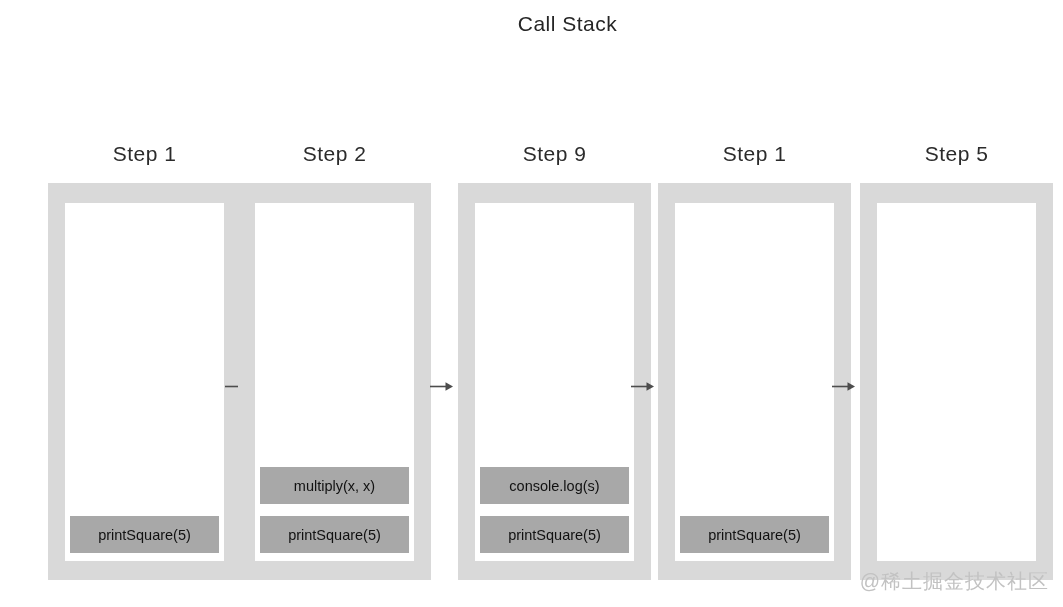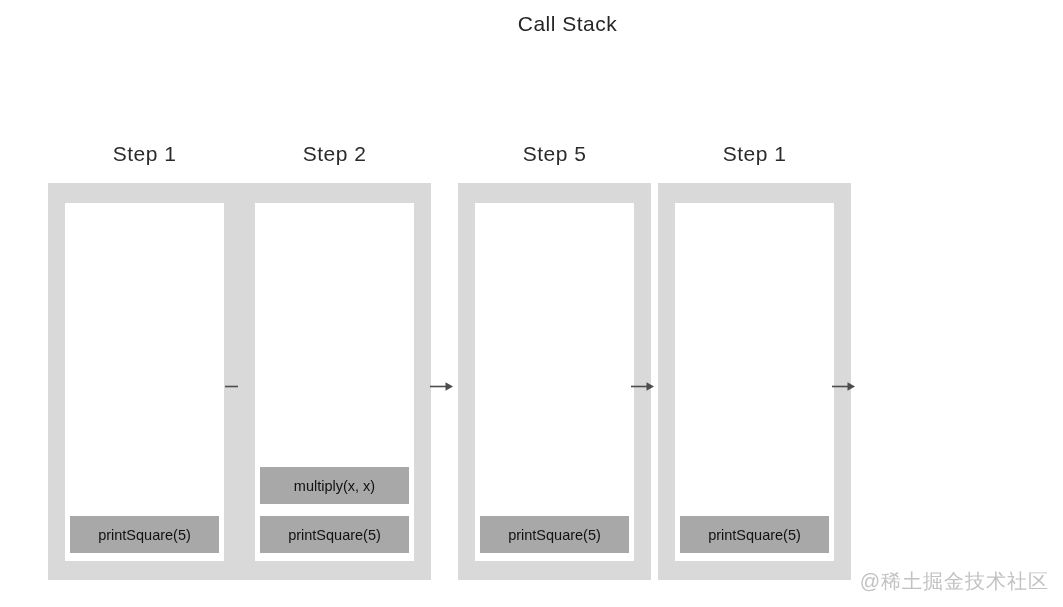--- a/index.html
+++ b/index.html
@@ -130,23 +130,24 @@
   </div>
 
   <div class="arrow a1">
     <svg width="23" height="13" viewBox="0 0 23 13">
         <line x1="0" y1="6.5" x2="17" y2="6.5" stroke="#4d4d4d" stroke-width="1.6"></line>
         <polygon points="15.5,2.2 23,6.5 15.5,10.8" fill="#4d4d4d"></polygon>
       </svg>
   </div>
 
   <div class="step s2">
-    <div class="step-label">Step 5</div>
+    <div class="step-label">Step 9</div>
     <div class="stack-outer">
       <div class="stack-inner">
+        <div class="frame">console.log(s)</div>
         <div class="frame">printSquare(5)</div>
       </div>
     </div>
   </div>
 
   <div class="arrow a2">
     <svg width="23" height="13" viewBox="0 0 23 13">
         <line x1="0" y1="6.5" x2="17" y2="6.5" stroke="#4d4d4d" stroke-width="1.6"></line>
         <polygon points="15.5,2.2 23,6.5 15.5,10.8" fill="#4d4d4d"></polygon>
       </svg>
@@ -161,16 +162,22 @@
     </div>
   </div>
 
   <div class="arrow a3">
     <svg width="23" height="13" viewBox="0 0 23 13">
         <line x1="0" y1="6.5" x2="17" y2="6.5" stroke="#4d4d4d" stroke-width="1.6"></line>
         <polygon points="15.5,2.2 23,6.5 15.5,10.8" fill="#4d4d4d"></polygon>
       </svg>
   </div>
 
+  <div class="step s4">
+    <div class="step-label">Step 5</div>
+    <div class="stack-outer">
+      <div class="stack-inner"></div>
+    </div>
+  </div>
 
   <div class="watermark">@稀土掘金技术社区</div>
 
 </div>
 
 </body></html>

